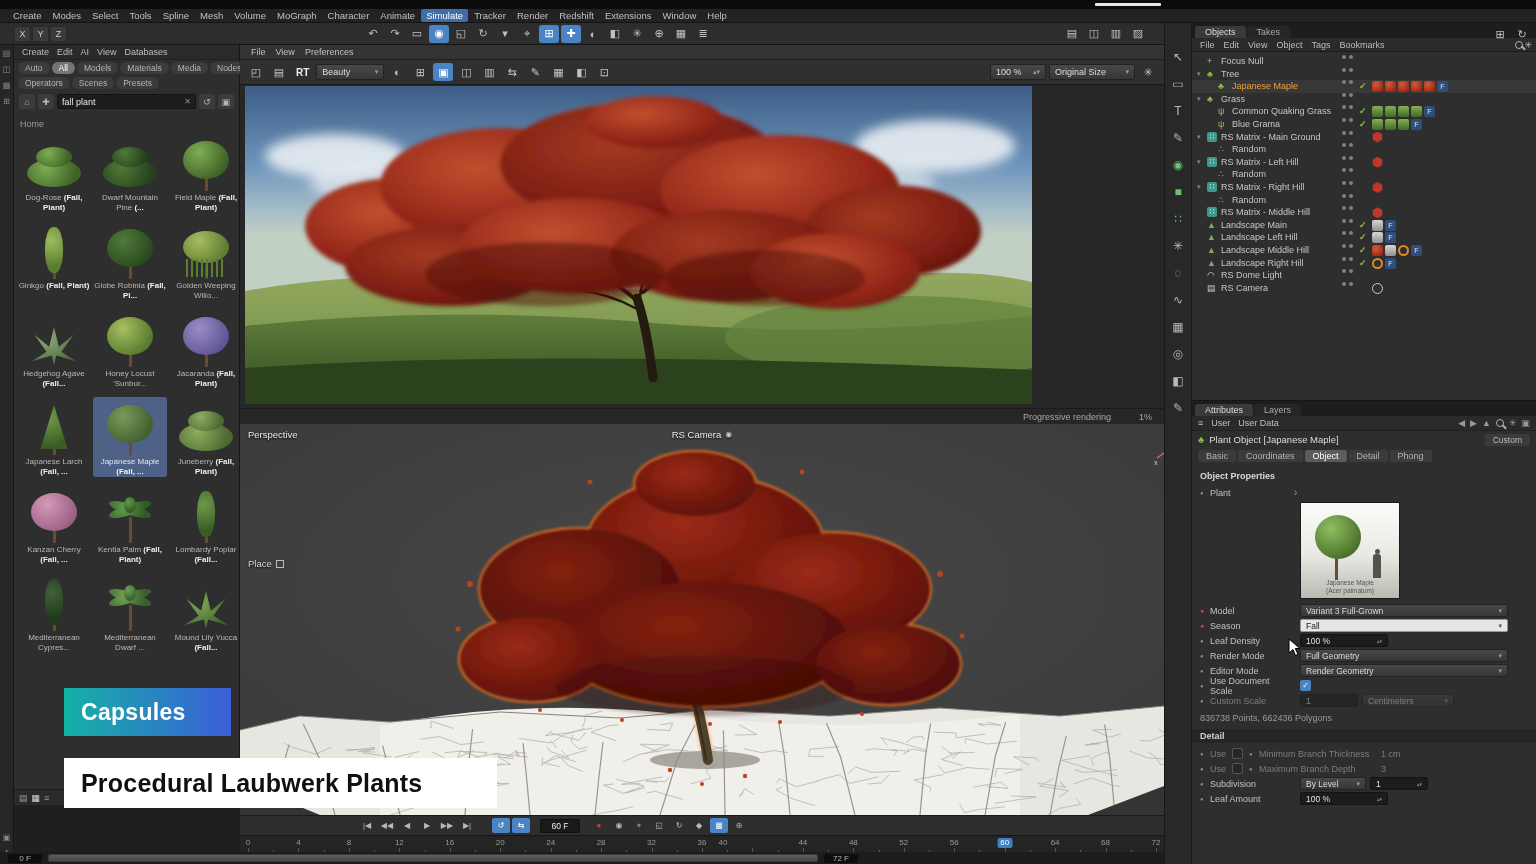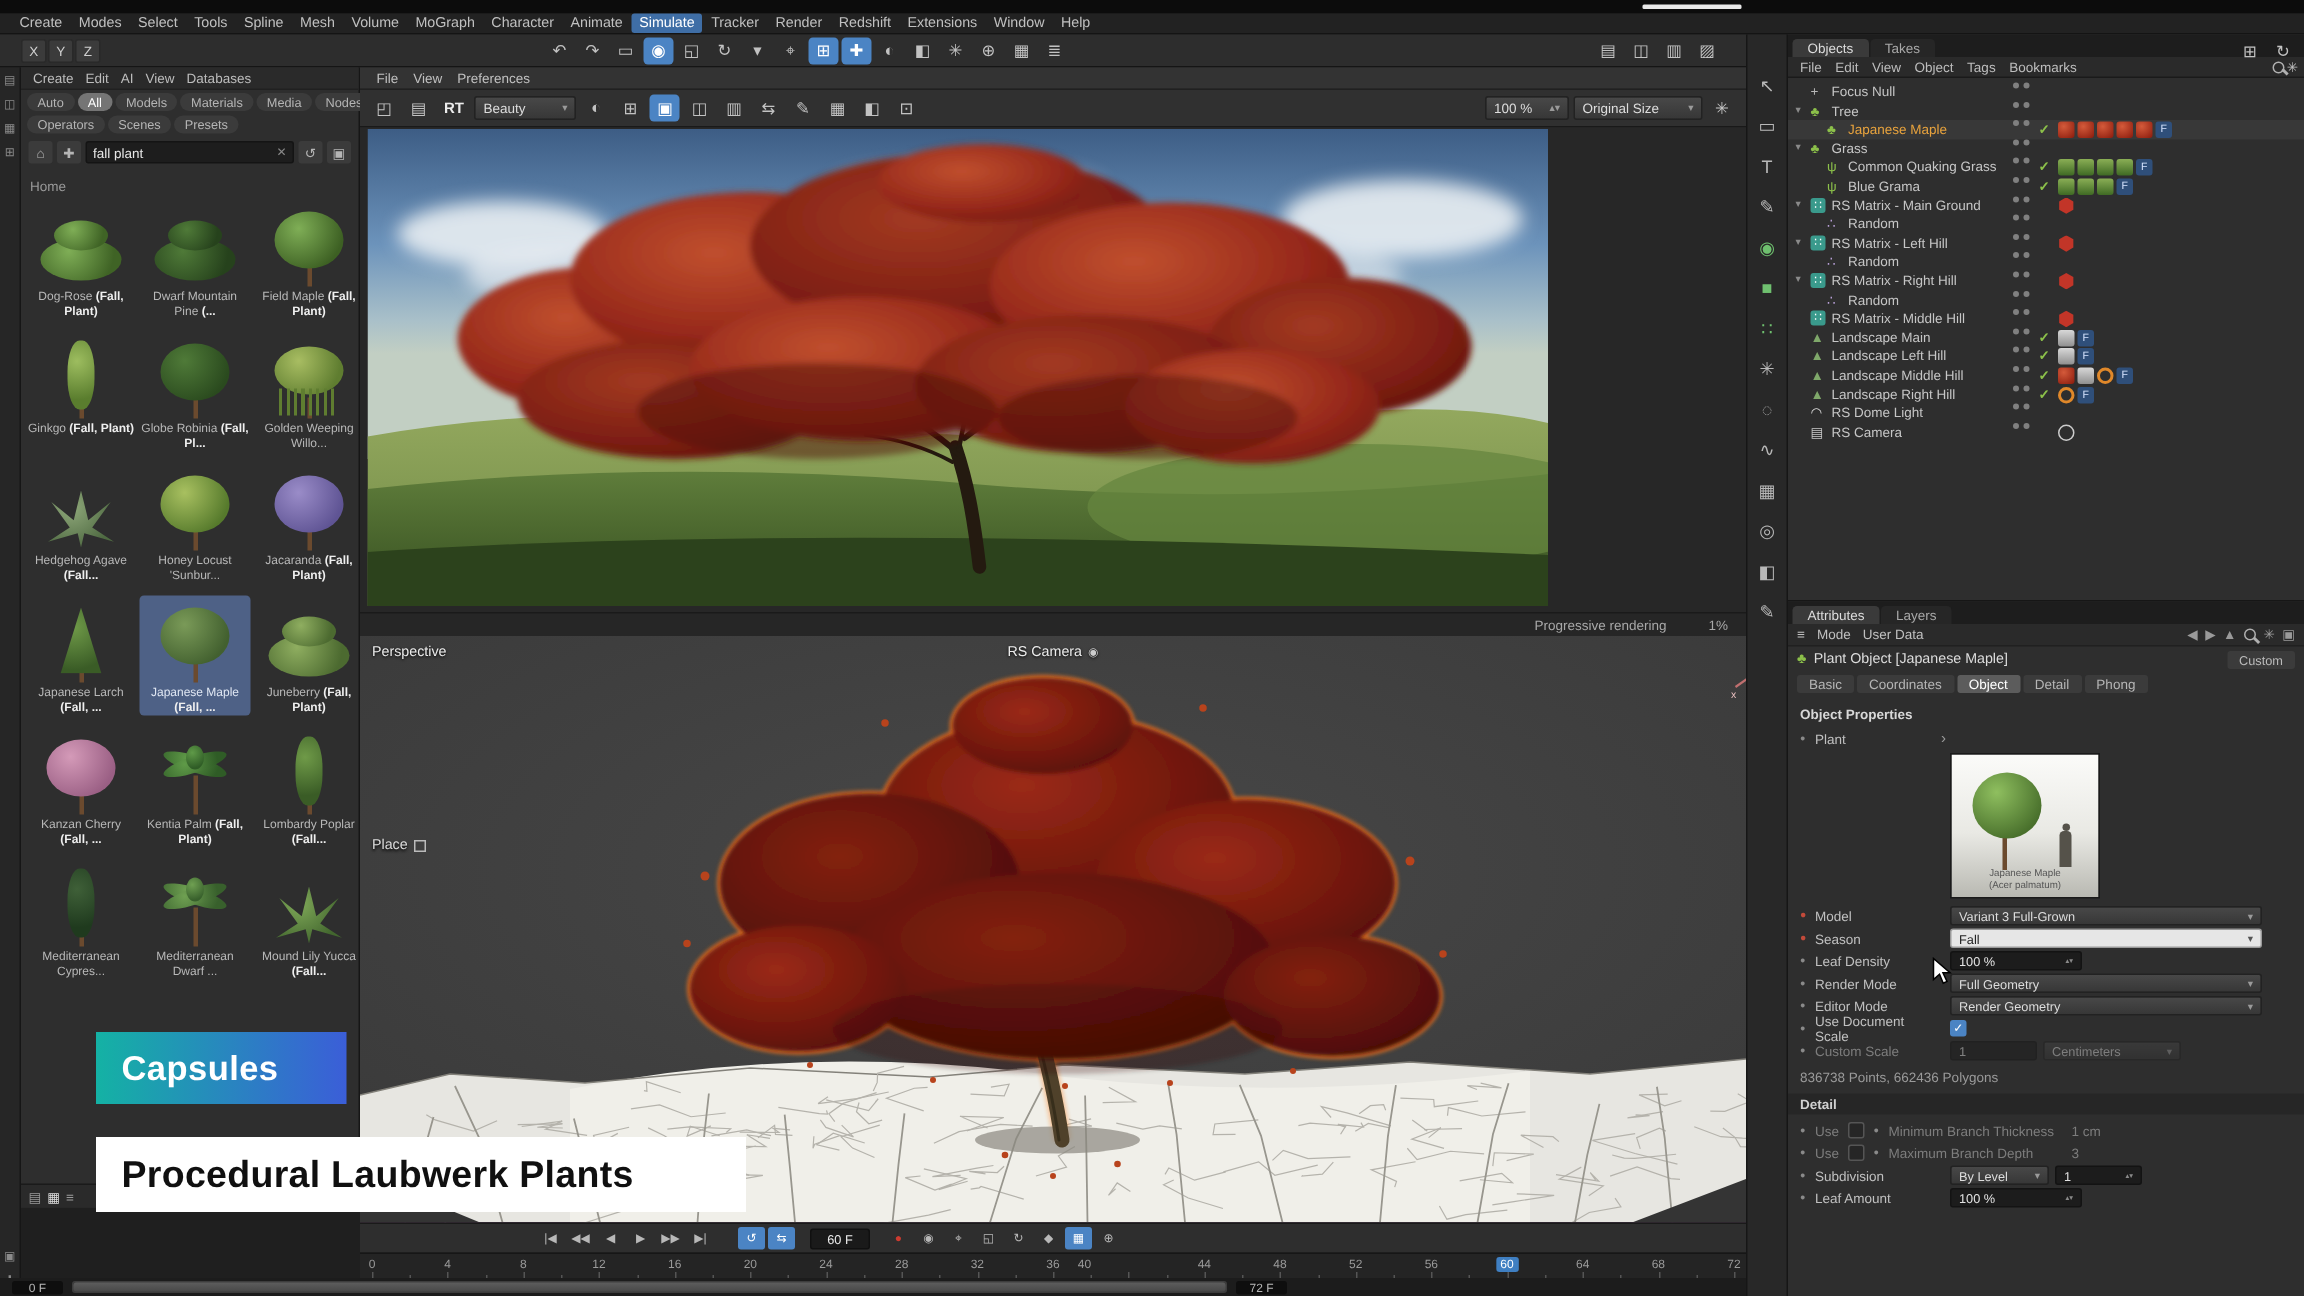--- a/index.html
+++ b/index.html
@@ -1004,21 +1004,21 @@
       </div>
   </div>
 
   <div class="attr-panel">
     <div class="tabrow" id="attrTabs">
         <div class="tab active">Attributes</div>
         <div class="tab">Layers</div>
       </div>
     <div class="attr-mode">
       <span>≡</span>
-      <span>Mode</span>
+      <span>User</span>
       <span>User Data</span>
       <span class="hicons" id="attrHeadIcons">
           <span>◀</span>
           <span>▶</span>
           <span>▲</span>
           <span class="mag"></span>
           <span>✳</span>
           <span>▣</span>
         </span>
     </div>

